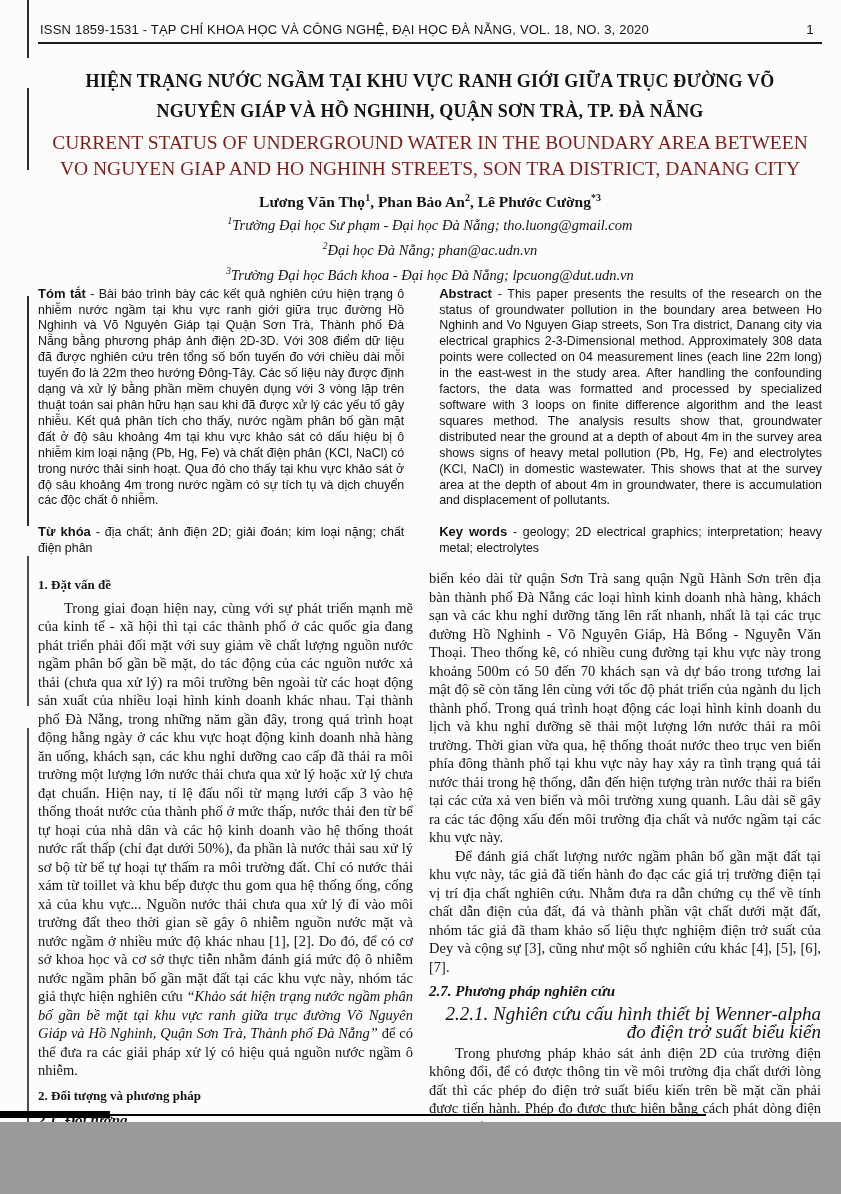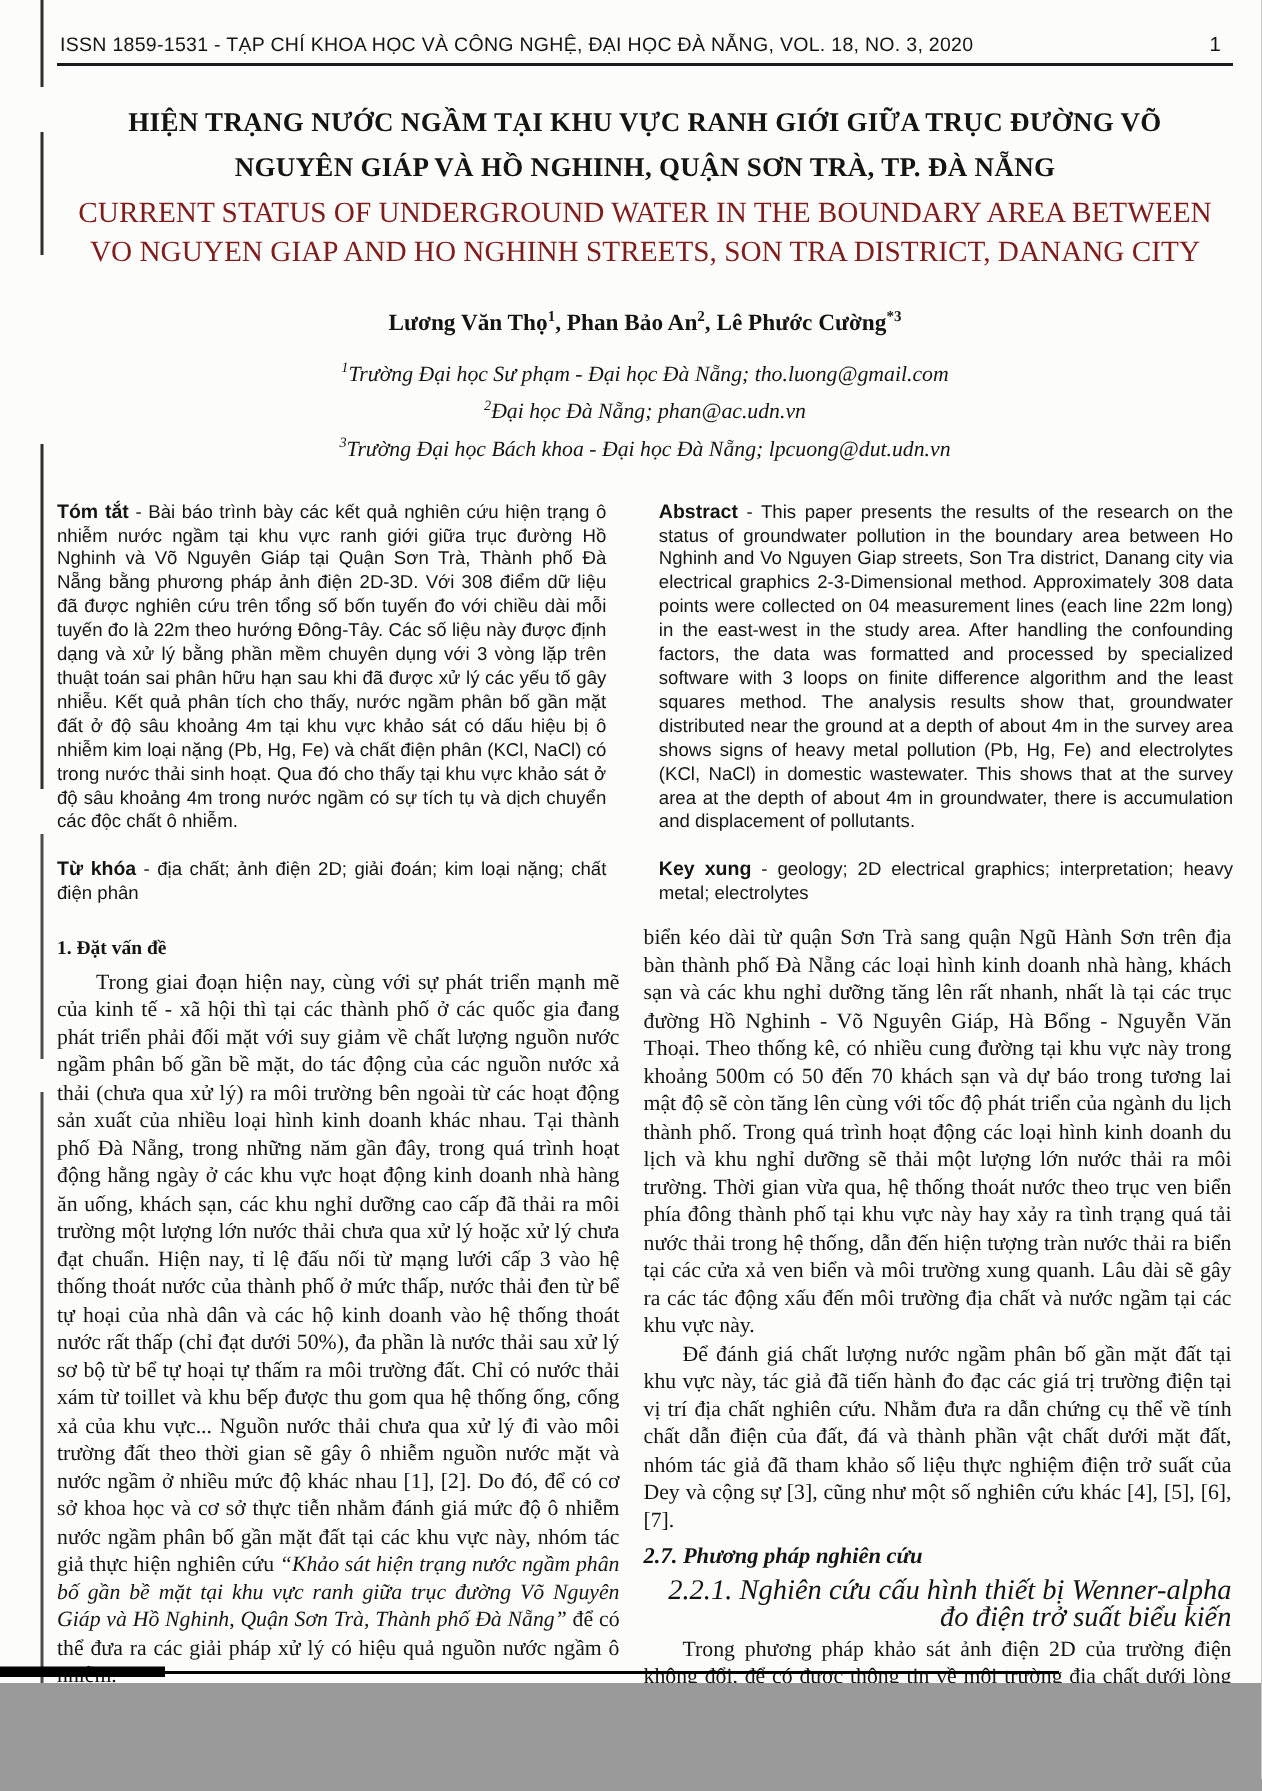--- a/index.html
+++ b/index.html
@@ -22,28 +22,28 @@
   
   .title-block{text-align:center;margin-top:22px;}
   .title-vi{
     margin:0 auto;width:760px;font-size:18px;font-weight:bold;
     line-height:30px;letter-spacing:.2px;
   }
   .title-en{
     margin:4px auto 0 auto;width:760px;font-size:19.5px;font-weight:normal;
     line-height:26px;color:#7f1d1d;
   }
-  .authors{margin-top:24px;font-size:15.5px;font-weight:bold;text-align:center;}
+  .authors{margin-top:10px;font-size:15.5px;font-weight:bold;text-align:center;}
   .authors sup{font-size:10px;font-weight:bold;}
-  .affiliations{margin-top:11px;font-style:italic;font-size:14.5px;line-height:21px;}
+  .affiliations{margin-top:0;font-style:italic;font-size:14.5px;line-height:21px;}
   .affiliations sup{font-size:9.5px;}
 
   
   .abstract-row{
-    display:flex;gap:35px;margin-top:22px;
+    display:flex;gap:35px;
     font-family:"Liberation Sans", sans-serif;
     font-size:12.4px;line-height:15.9px;text-align:justify;
   }
   .abs-col-left{width:375px;}
   .abs-col-right{width:392px;}
   .abs-label{font-weight:bold;font-size:13px;}
   .kw{margin-top:15px;}
 
   
   .body-row{
@@ -97,21 +97,21 @@
       </div>
     </div>
 
     <div class="abstract-row">
       <div class="abs-col-left">
         <p style="margin:0"><span class="abs-label">Tóm tắt</span><span> - </span><span>Bài báo trình bày các kết quả nghiên cứu hiện trạng ô nhiễm nước ngầm tại khu vực ranh giới giữa trục đường Hồ Nghinh và Võ Nguyên Giáp tại Quận Sơn Trà, Thành phố Đà Nẵng bằng phương pháp ảnh điện 2D-3D. Với 308 điểm dữ liệu đã được nghiên cứu trên tổng số bốn tuyến đo với chiều dài mỗi tuyến đo là 22m theo hướng Đông-Tây. Các số liệu này được định dạng và xử lý bằng phần mềm chuyên dụng với 3 vòng lặp trên thuật toán sai phân hữu hạn sau khi đã được xử lý các yếu tố gây nhiễu. Kết quả phân tích cho thấy, nước ngầm phân bố gần mặt đất ở độ sâu khoảng 4m tại khu vực khảo sát có dấu hiệu bị ô nhiễm kim loại nặng (Pb, Hg, Fe) và chất điện phân (KCl, NaCl) có trong nước thải sinh hoạt. Qua đó cho thấy tại khu vực khảo sát ở độ sâu khoảng 4m trong nước ngầm có sự tích tụ và dịch chuyển các độc chất ô nhiễm.</span></p>
         <p class="kw" style="margin-bottom:0"><span class="abs-label">Từ khóa</span><span> - </span><span>địa chất; ảnh điện 2D; giải đoán; kim loại nặng; chất điện phân</span></p>
       </div>
       <div class="abs-col-right">
         <p style="margin:0"><span class="abs-label">Abstract</span><span> - </span><span>This paper presents the results of the research on the status of groundwater pollution in the boundary area between Ho Nghinh and Vo Nguyen Giap streets, Son Tra district, Danang city via electrical graphics 2-3-Dimensional method. Approximately 308 data points were collected on 04 measurement lines (each line 22m long) in the east-west in the study area. After handling the confounding factors, the data was formatted and processed by specialized software with 3 loops on finite difference algorithm and the least squares method. The analysis results show that, groundwater distributed near the ground at a depth of about 4m in the survey area shows signs of heavy metal pollution (Pb, Hg, Fe) and electrolytes (KCl, NaCl) in domestic wastewater. This shows that at the survey area at the depth of about 4m in groundwater, there is accumulation and displacement of pollutants.</span></p>
-        <p class="kw" style="margin-bottom:0"><span class="abs-label">Key xung</span><span> - </span><span>geology; 2D electrical graphics; interpretation; heavy metal; electrolytes</span></p>
+        <p class="kw" style="margin-bottom:0"><span class="abs-label">Key words</span><span> - </span><span>geology; 2D electrical graphics; interpretation; heavy metal; electrolytes</span></p>
       </div>
     </div>
 
     <div class="body-row">
       <div class="body-col-left">
         <h3>1. Đặt vấn đề</h3>
         <p class="indent"><span>Trong giai đoạn hiện nay, cùng với sự phát triển mạnh mẽ của kinh tế - xã hội thì tại các thành phố ở các quốc gia đang phát triển phải đối mặt với suy giảm về chất lượng nguồn nước ngầm phân bố gần bề mặt, do tác động của các nguồn nước xả thải (chưa qua xử lý) ra môi trường bên ngoài từ các hoạt động sản xuất của nhiều loại hình kinh doanh khác nhau. Tại thành phố Đà Nẵng, trong những năm gần đây, trong quá trình hoạt động hằng ngày ở các khu vực hoạt động kinh doanh nhà hàng ăn uống, khách sạn, các khu nghỉ dưỡng cao cấp đã thải ra môi trường một lượng lớn nước thải chưa qua xử lý hoặc xử lý chưa đạt chuẩn. Hiện nay, tỉ lệ đấu nối từ mạng lưới cấp 3 vào hệ thống thoát nước của thành phố ở mức thấp, nước thải đen từ bể tự hoại của nhà dân và các hộ kinh doanh vào hệ thống thoát nước rất thấp (chỉ đạt dưới 50%), đa phần là nước thải sau xử lý sơ bộ từ bể tự hoại tự thấm ra môi trường đất. Chỉ có nước thải xám từ toillet và khu bếp được thu gom qua hệ thống ống, cống xả của khu vực... Nguồn nước thải chưa qua xử lý đi vào môi trường đất theo thời gian sẽ gây ô nhiễm nguồn nước mặt và nước ngầm ở nhiều mức độ khác nhau [1], [2]. Do đó, để có cơ sở khoa học và cơ sở thực tiễn nhằm đánh giá mức độ ô nhiễm nước ngầm phân bố gần mặt đất tại các khu vực này, nhóm tác giả thực hiện nghiên cứu </span><span class="it">“Khảo sát hiện trạng nước ngầm phân bố gần bề mặt tại khu vực ranh giữa trục đường Võ Nguyên Giáp và Hồ Nghinh, Quận Sơn Trà, Thành phố Đà Nẵng”</span><span> để có thể đưa ra các giải pháp xử lý có hiệu quả nguồn nước ngầm ô nhiễm.</span></p>
         <h3>2. Đối tượng và phương pháp</h3>
         <h4>2.1. Đối tượng</h4>
         <p class="indent">Trong những năm gần đây, dọc theo tuyến đường ven</p>

